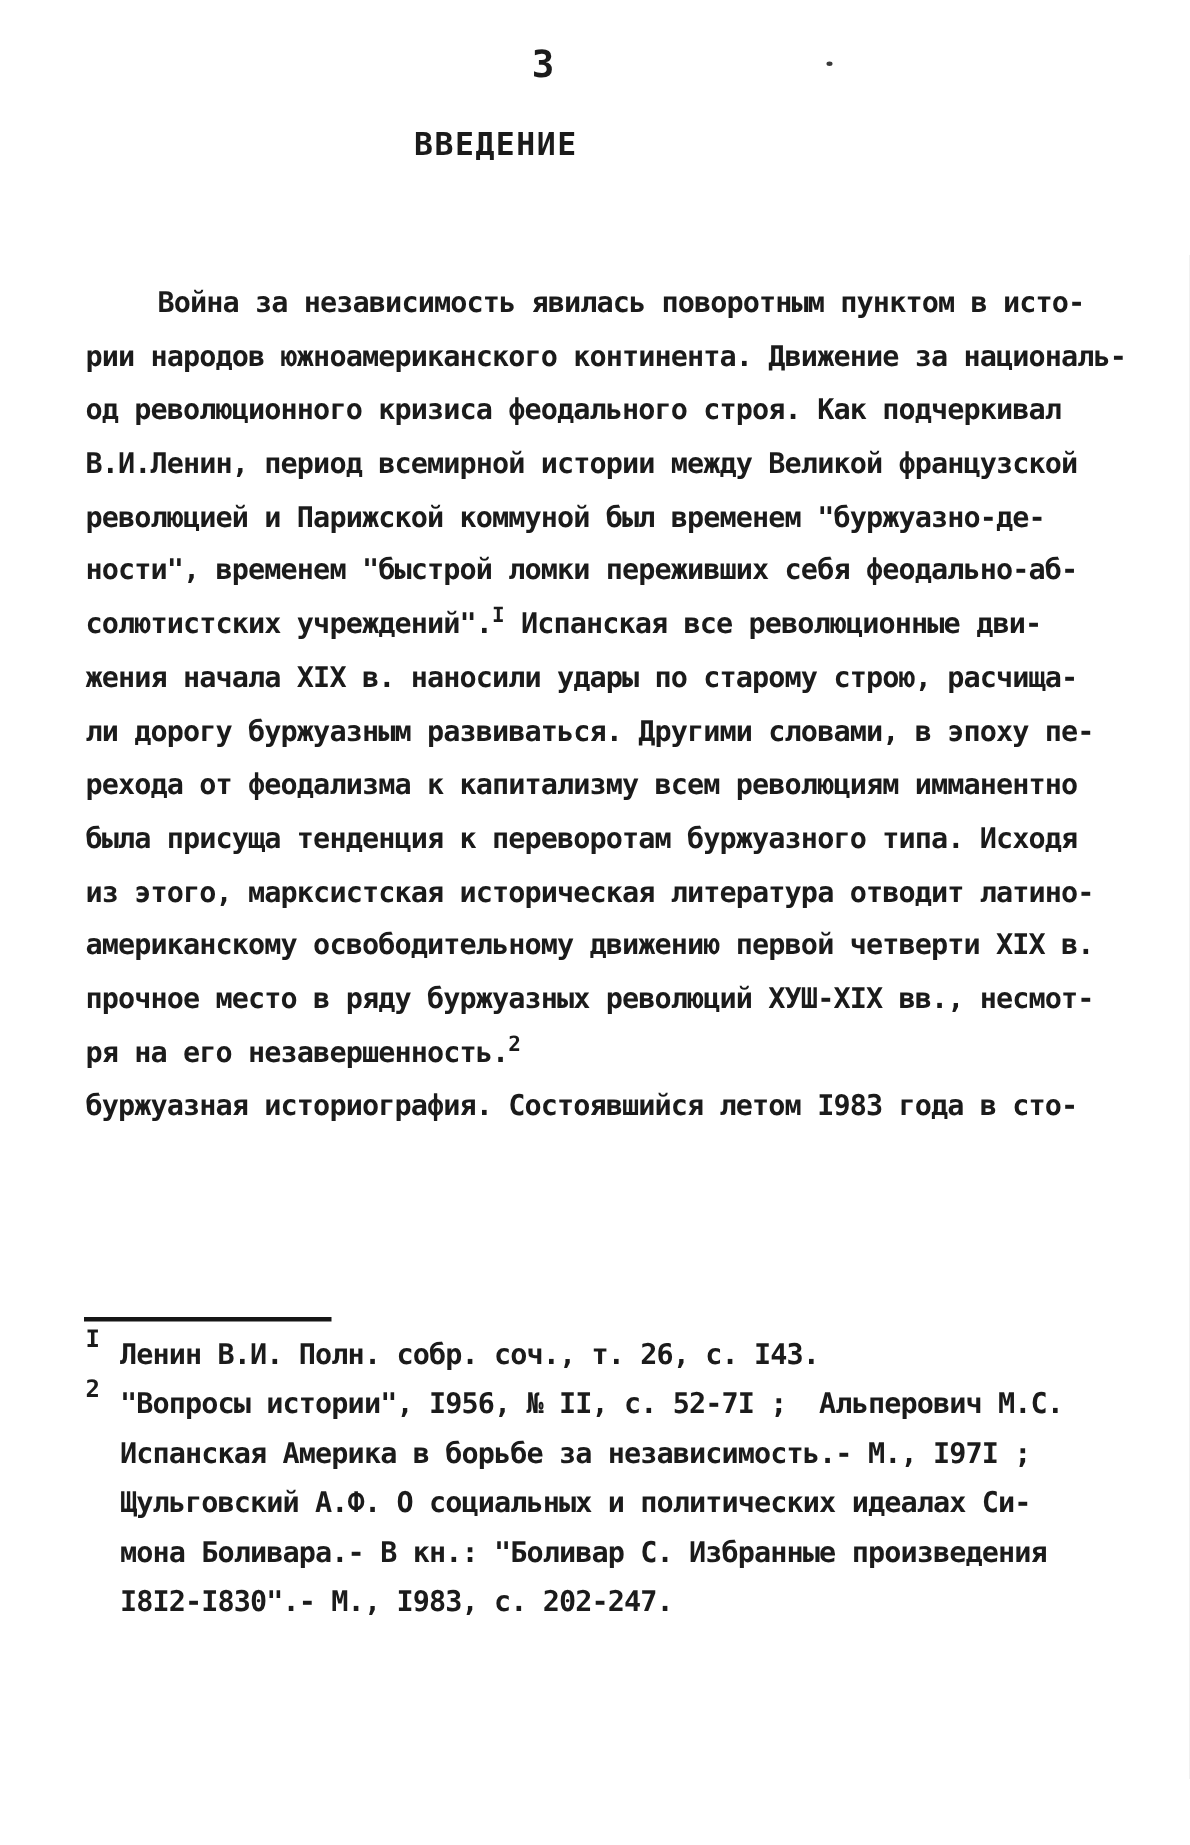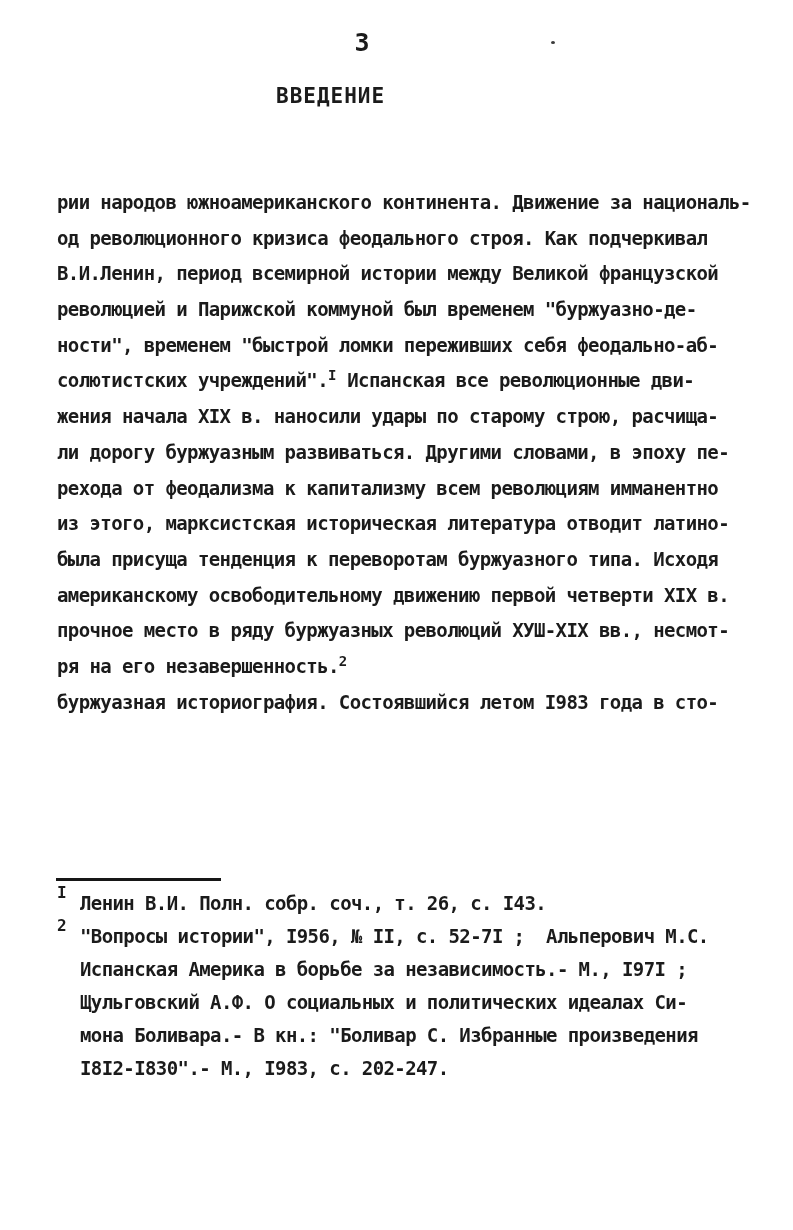--- a/index.html
+++ b/index.html
@@ -56,31 +56,32 @@
 <div class="page">
 
   <div class="pagenum">3</div>
   <div class="speck"></div>
 
   <div class="doc-title">ВВЕДЕНИЕ</div>
 
   <div class="bodytext">
 
     <div>
+      <div class="bl indent">Война за независимость явилась поворотным пунктом в исто-</div>
       <div class="bl">рии народов южноамериканского континента. Движение за националь-</div>
       <div class="bl">од революционного кризиса феодального строя. Как подчеркивал</div>
       <div class="bl">В.И.Ленин, период всемирной истории между Великой французской</div>
       <div class="bl">революцией и Парижской коммуной был временем "буржуазно-де-</div>
       <div class="bl">ности", временем "быстрой ломки переживших себя феодально-аб-</div>
       <div class="bl"><span>солютистских учреждений".</span><sup class="fnref">I</sup><span> Испанская все революционные дви-</span></div>
       <div class="bl">жения начала XIX в. наносили удары по старому строю, расчища-</div>
       <div class="bl">ли дорогу буржуазным развиваться. Другими словами, в эпоху пе-</div>
       <div class="bl">рехода от феодализма к капитализму всем революциям имманентно</div>
+      <div class="bl">была присуща тенденция к переворотам буржуазного типа. Исходя</div>
       <div class="bl">из этого, марксистская историческая литература отводит латино-</div>
-      <div class="bl">была присуща тенденция к переворотам буржуазного типа. Исходя</div>
       <div class="bl">американскому освободительному движению первой четверти XIX в.</div>
       <div class="bl">прочное место в ряду буржуазных революций ХУШ-XIX вв., несмот-</div>
       <div class="bl"><span>ря на его незавершенность.</span><sup class="fnref">2</sup><span></span></div>
     </div>
 
     <div>
       <div class="bl">буржуазная историография. Состоявшийся летом I983 года в сто-</div>
     </div>
 
   </div>

